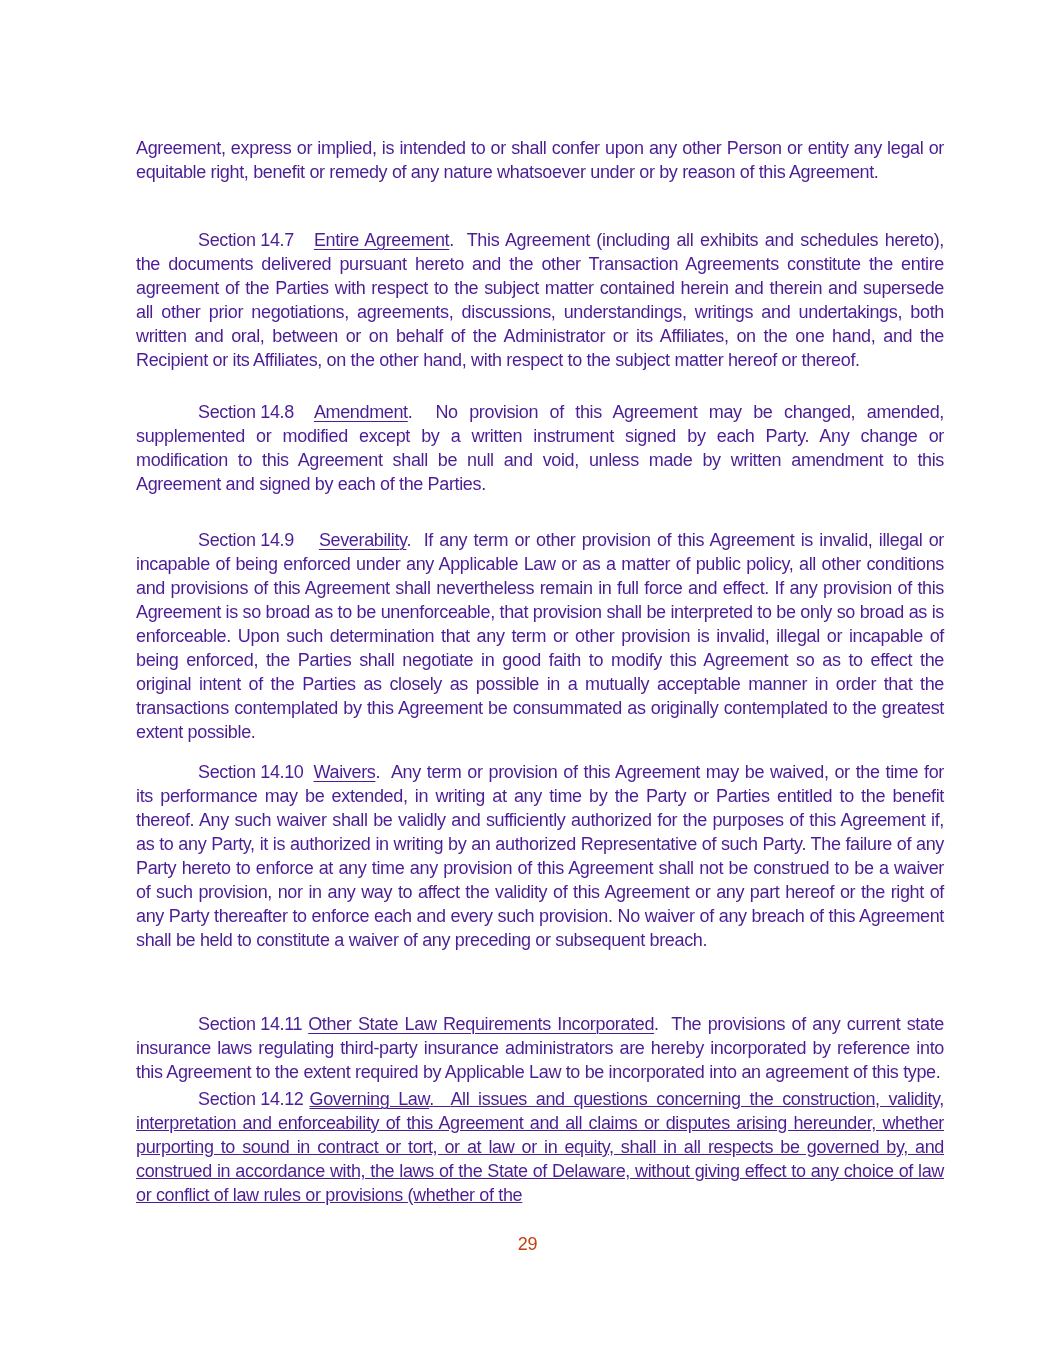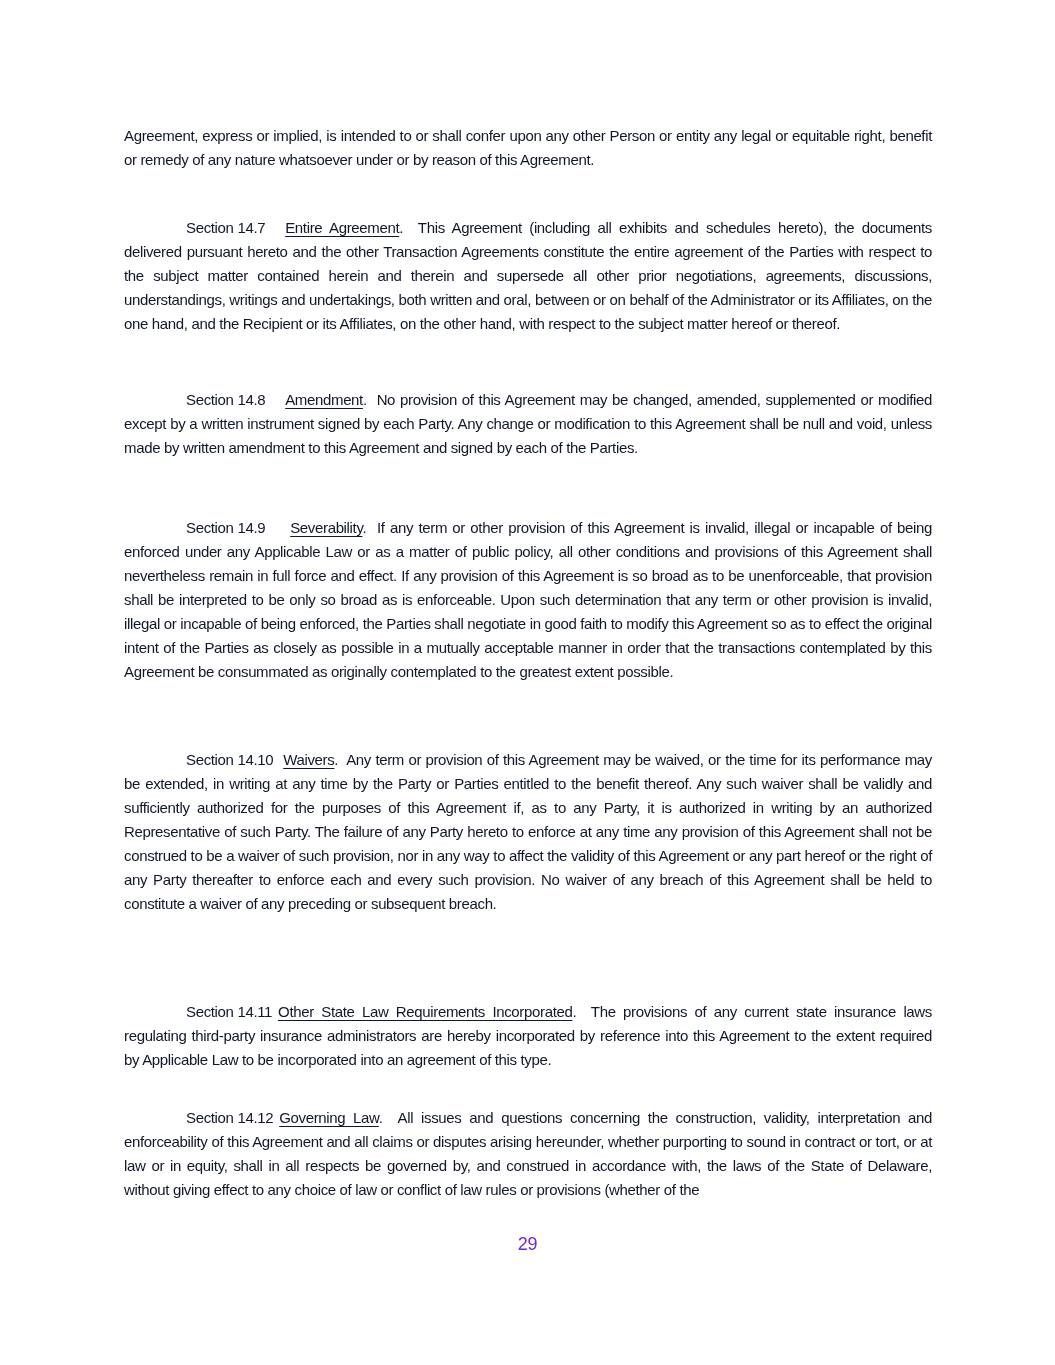--- a/index.html
+++ b/index.html
@@ -18,25 +18,25 @@
       left: 0;
       top: 0;
       width: 1055px;
       height: 1365px;
       background: #ffffff;
     }
     .para {
       position: absolute;
       left: 124px;
       width: 808px;
-      margin: 0;
+      margin: 12px;
       font-family: "Liberation Sans", sans-serif;
-      font-size: 15px;
+      font-size: 18px;
       line-height: 24px;
-      color: #0f172a;
+      color: #4c1d95;
       text-align: justify;
       text-align-last: left;
       letter-spacing: -0.35px;
       word-spacing: 0px;
       transform-origin: 0 0;
     }
     .para.indent .sec-num {
       display: inline-block;
       margin-left: 62px;
     }
@@ -54,30 +54,30 @@
     }
     .page-number {
       position: absolute;
       left: 0;
       width: 1055px;
       top: 1232px;
       text-align: center;
       font-family: "Liberation Sans", sans-serif;
       font-size: 18px;
       line-height: 24px;
-      color: #6d28d9;
+      color: #c2410c;
       letter-spacing: -0.35px;
     }
     #p0 { top: 124px; }
     #p1 { top: 216px; }
     #p2 { top: 388px; }
     #p3 { top: 516px; }
     #p4 { top: 748px; }
     #p5 { top: 1000px; }
-    #p6 { top: 1106px; }
+    #p6 { top: 1075px; text-decoration: underline; }
   </style>
 </head>
 <body>
 
 <div class="page">
 
   <p class="para" id="p0">Agreement, express or implied, is intended to or shall confer upon any other Person or entity any legal or equitable right, benefit or remedy of any nature whatsoever under or by reason of this Agreement.</p>
 
   <p class="para indent" id="p1">
     <span class="sec-num">Section 14.7</span><span class="sec-gap-a"></span><span class="heading-u">Entire Agreement</span><span>.</span>&nbsp; <span>This Agreement (including all exhibits and schedules hereto), the documents delivered pursuant hereto and the other Transaction Agreements constitute the entire agreement of the Parties with respect to the subject matter contained herein and therein and supersede all other prior negotiations, agreements, discussions, understandings, writings and undertakings, both written and oral, between or on behalf of the Administrator or its Affiliates, on the one hand, and the Recipient or its Affiliates, on the other hand, with respect to the subject matter hereof or thereof.</span>

